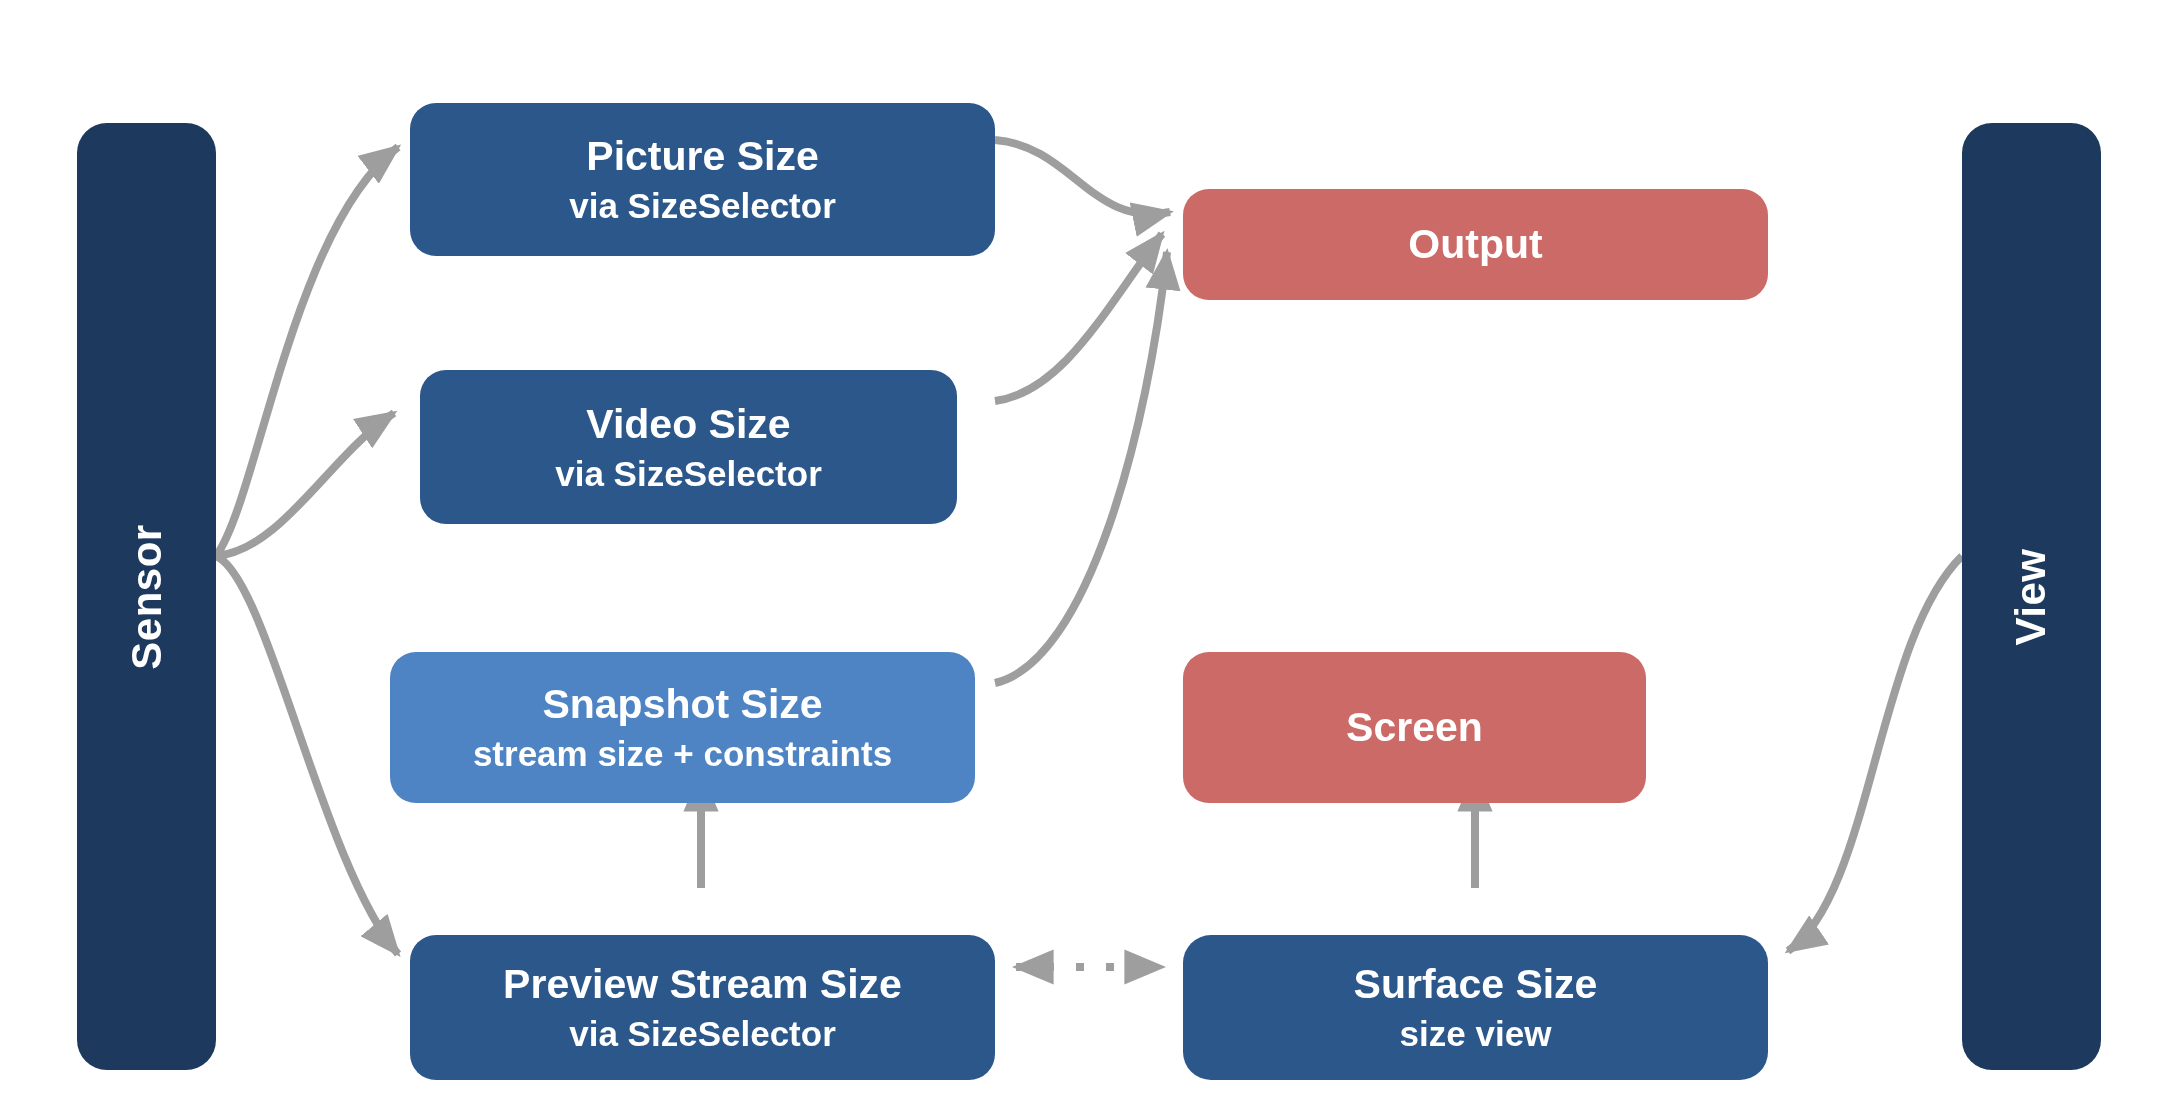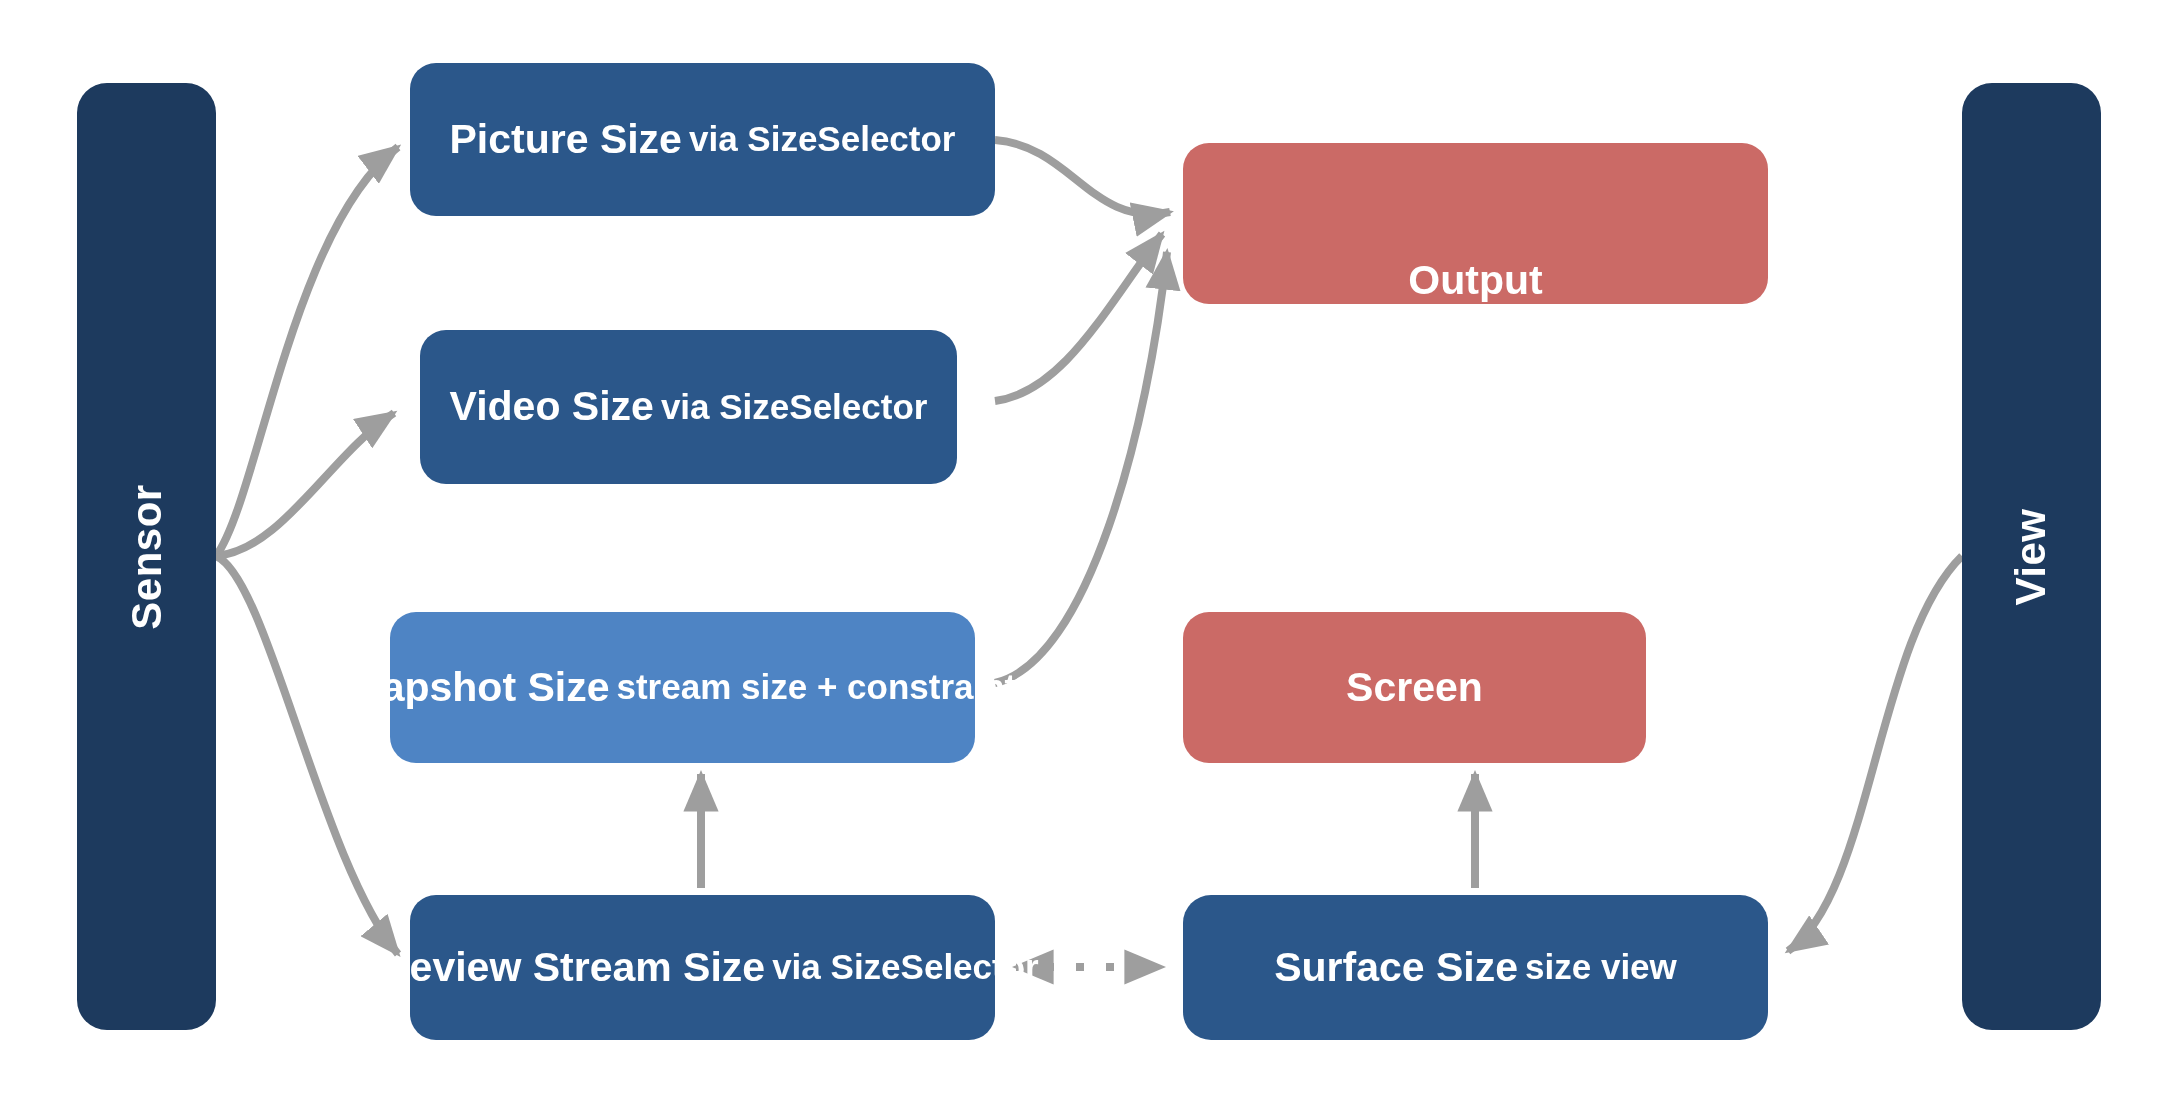--- a/index.html
+++ b/index.html
@@ -18,26 +18,27 @@
   .edges {
     position: absolute;
     left: 0;
     top: 0;
     z-index: 0;
   }
   .node, .bar {
     position: absolute;
     z-index: 1;
     display: flex;
-    flex-direction: row;
+    flex-direction: column;
     align-items: center;
     justify-content: center;
     color: #ffffff;
     text-align: center;
     box-sizing: border-box;
+    margin-top: 40px;
   }
   .node {
     border-radius: 26px;
     gap: 7px;
   }
   .bar {
     border-radius: 30px;
     background: #1D3A5E;
   }
   .bar-label {
@@ -115,21 +116,21 @@
   <div class="node c-lightblue" style="left:390px; top:612px; width:585px; height:151px;">
     <span class="node-title">Snapshot Size</span>
     <span class="node-sub">stream size + constraints</span>
   </div>
 
   <div class="node c-blue" style="left:410px; top:895px; width:585px; height:145px;">
     <span class="node-title">Preview Stream Size</span>
     <span class="node-sub">via SizeSelector</span>
   </div>
 
-  <div class="node c-red" style="left:1183px; top:143px; width:585px; height:161px;align-items:flex-end;">
+  <div class="node c-red" style="left:1183px; top:149px; width:585px; height:111px;">
     <span class="node-title">Output</span>
   </div>
 
   <div class="node c-red" style="left:1183px; top:612px; width:463px; height:151px;">
     <span class="node-title">Screen</span>
   </div>
 
   <div class="node c-blue" style="left:1183px; top:895px; width:585px; height:145px;border-radius:28px;">
     <span class="node-title">Surface Size</span>
     <span class="node-sub">size view</span>

